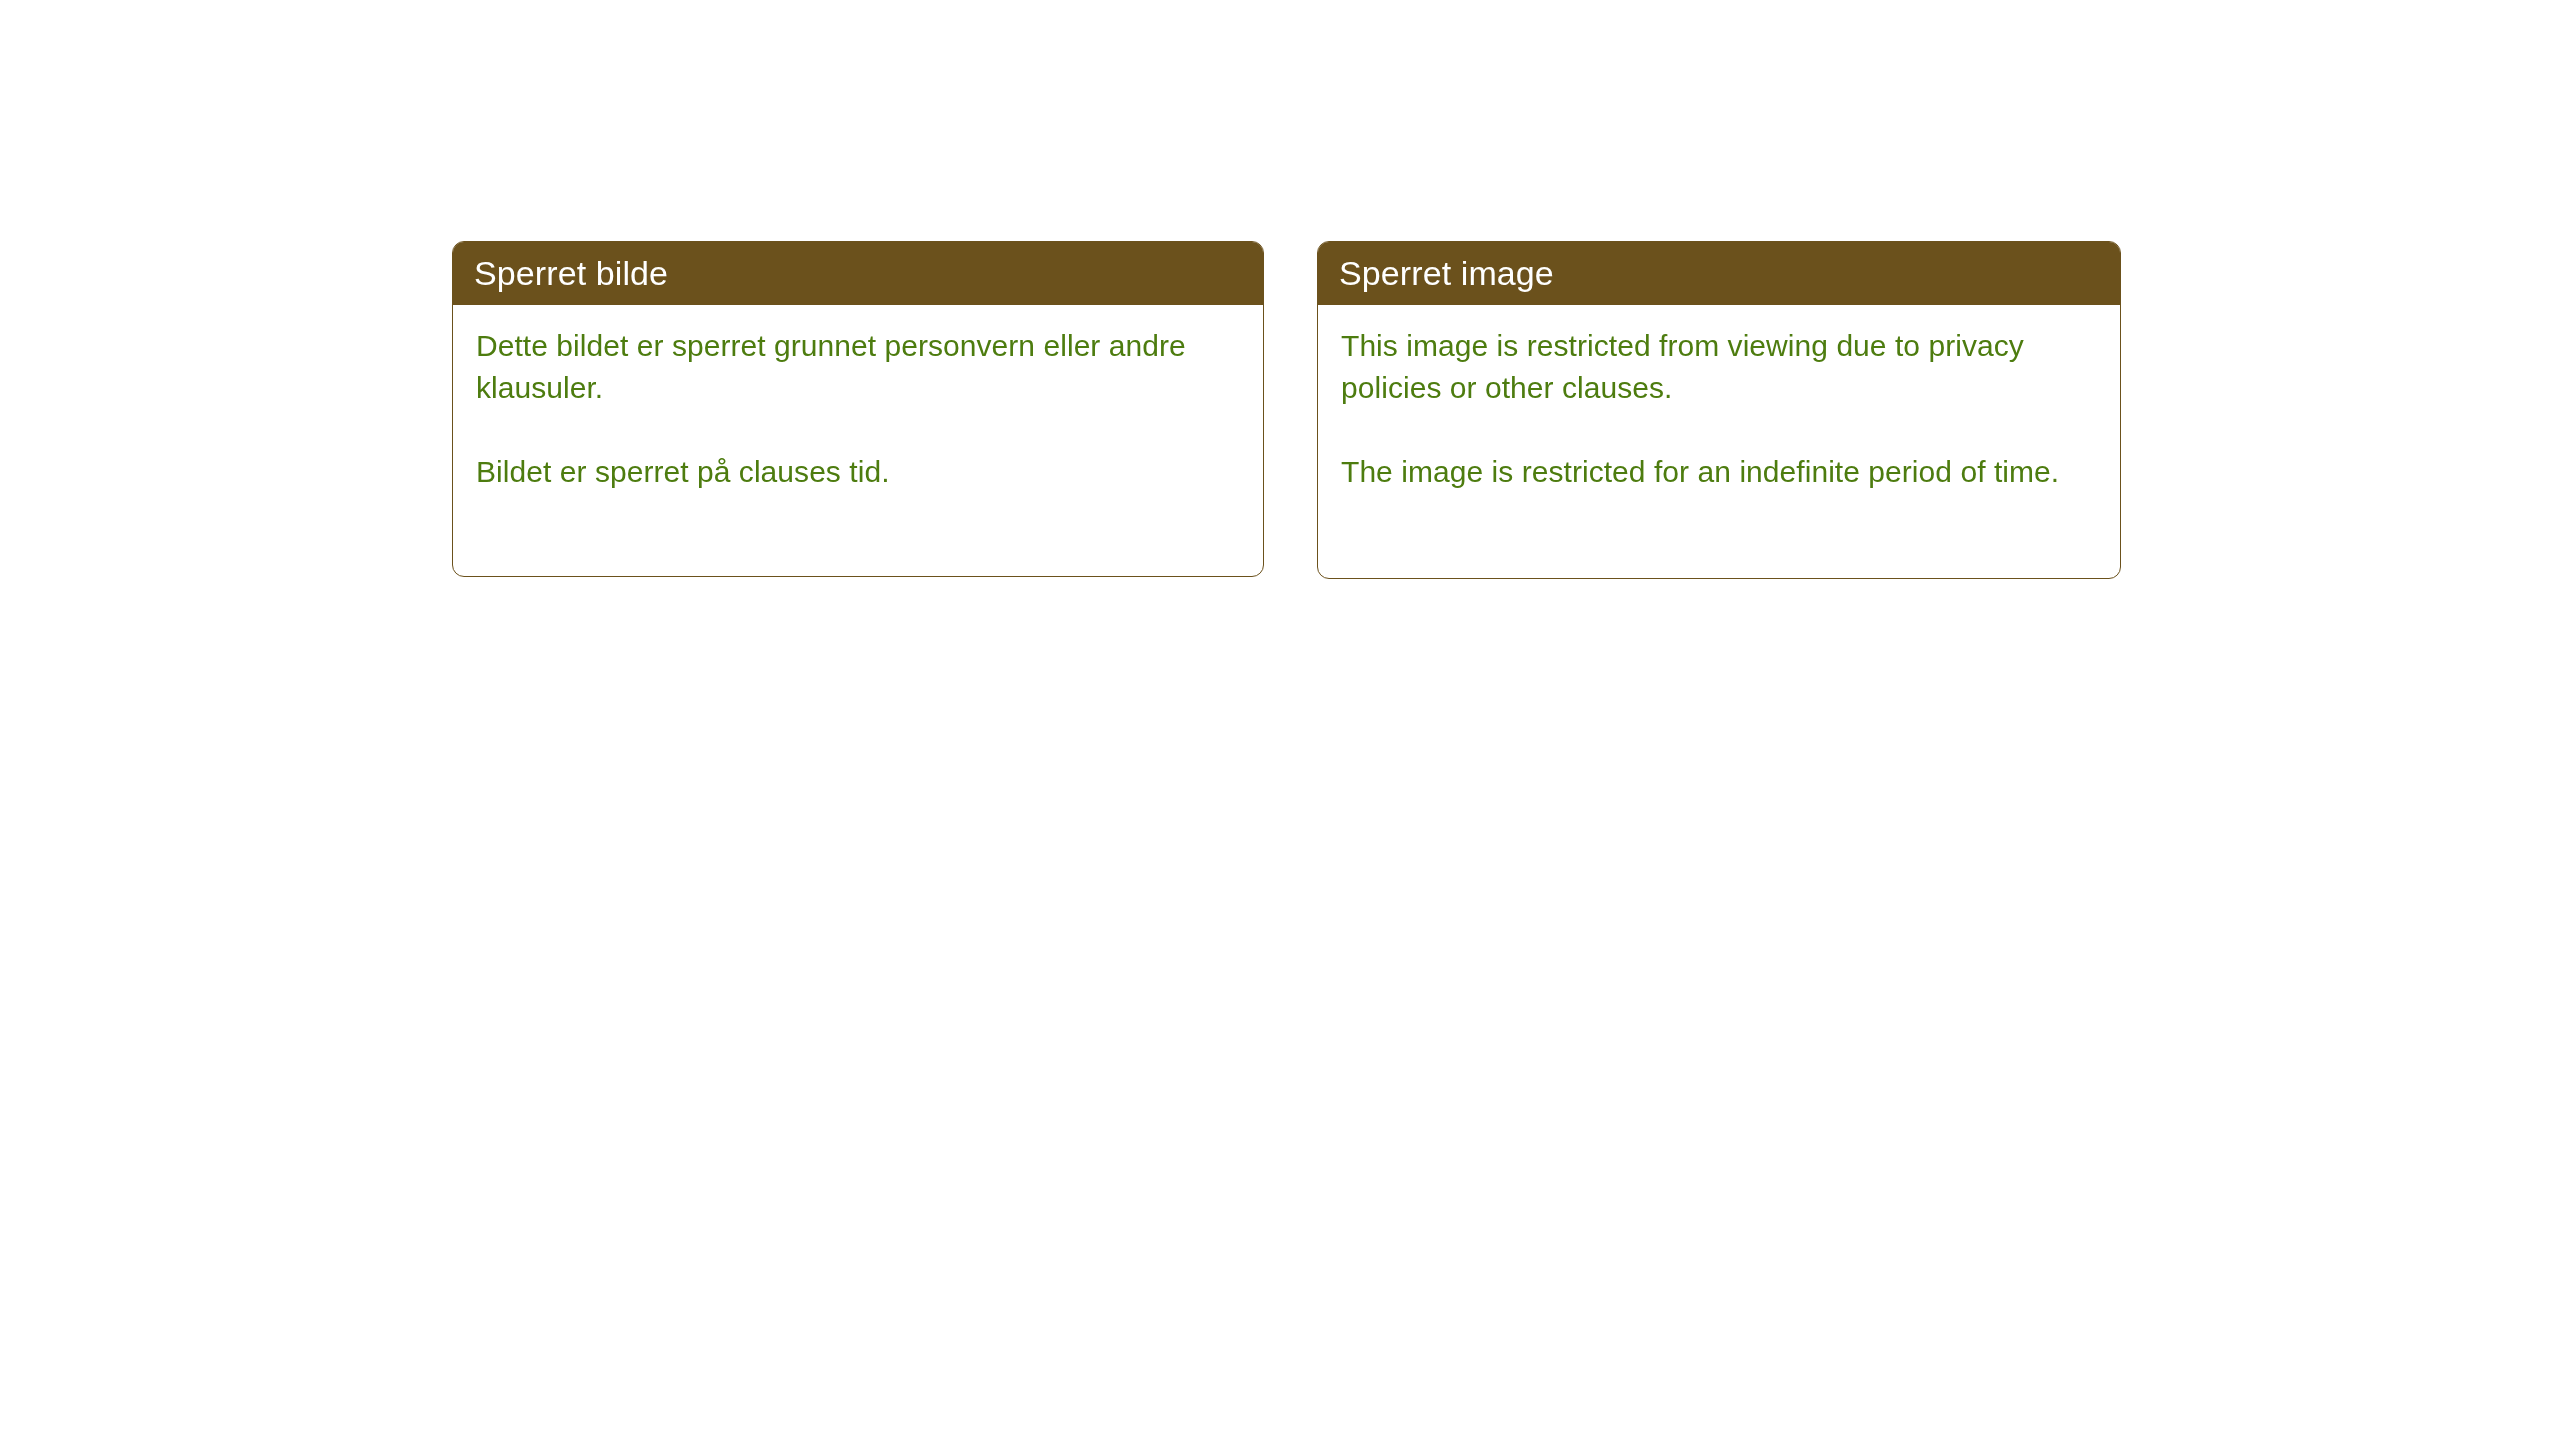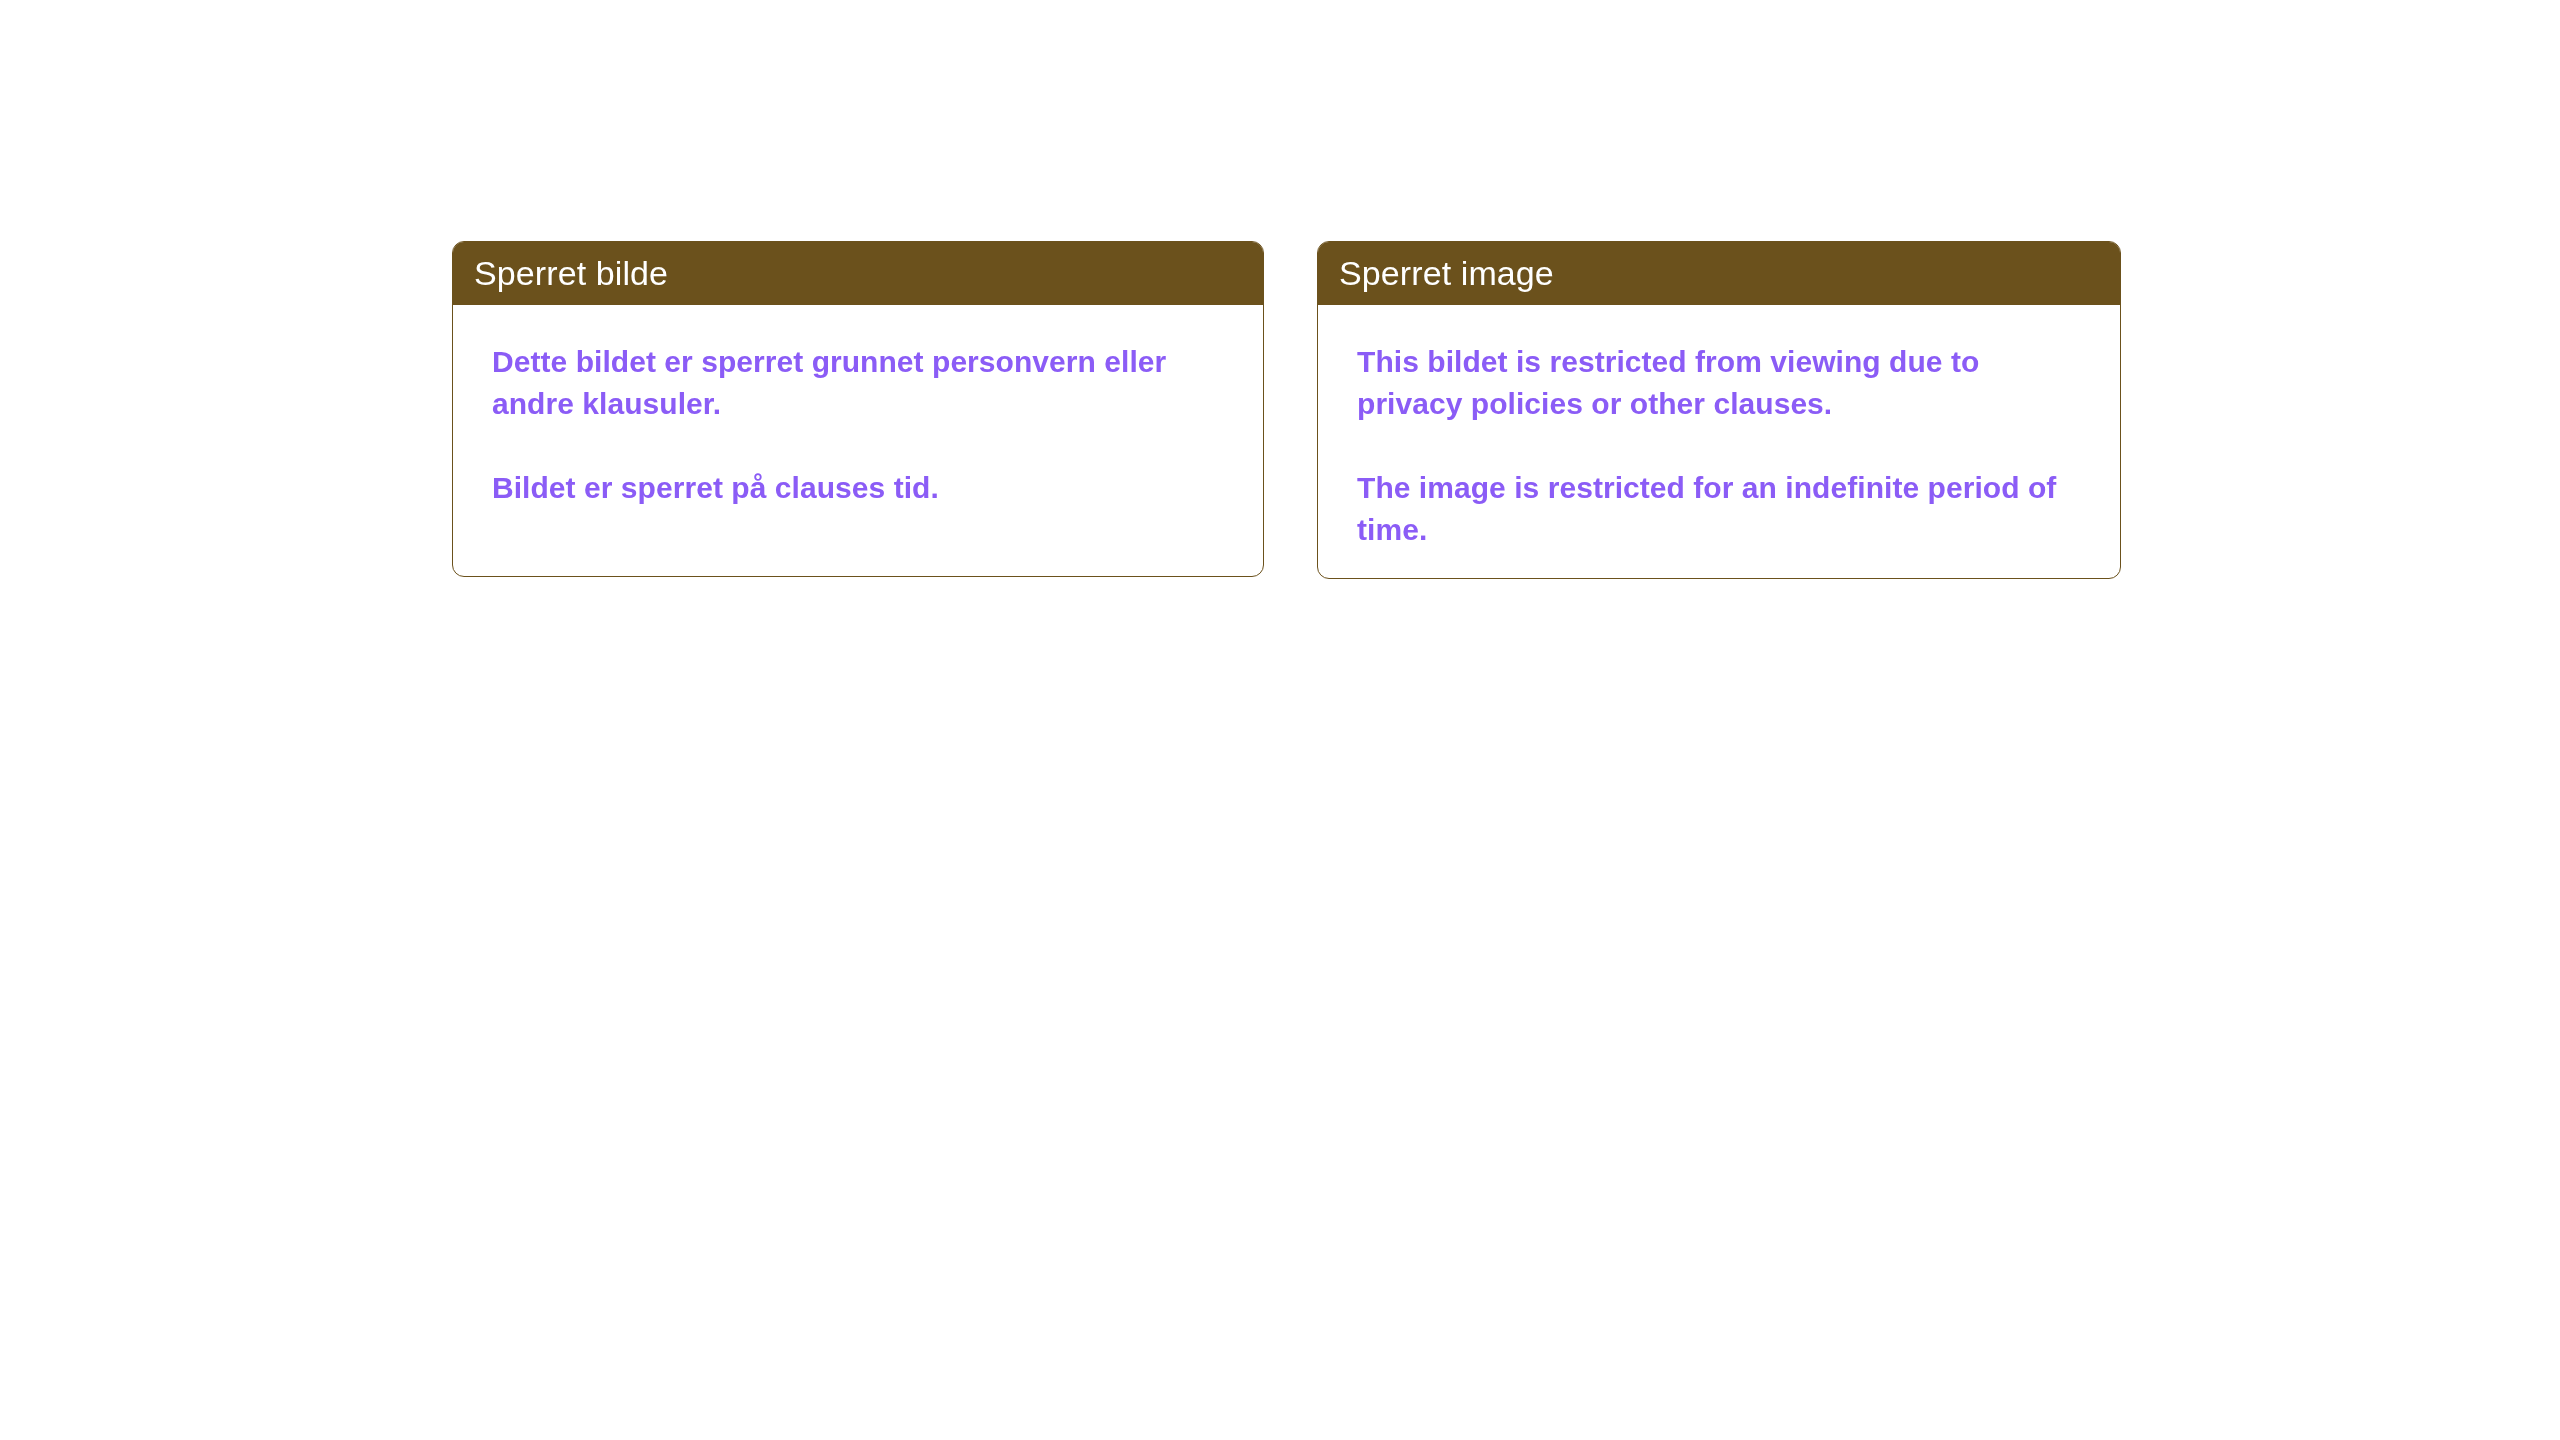--- a/index.html
+++ b/index.html
@@ -52,25 +52,25 @@
     letter-spacing: 0.1px;
     white-space: nowrap;
   }
 
   .card-body {
     box-sizing: border-box;
     padding: 20px 20px 0 23px;
   }
 
   .card-body p {
-    margin: 16px;
-    color: #8b5cf6;
+    margin: 0;
+    color: #4d7c0f;
     font-size: 30px;
     line-height: 42px;
-    font-weight: 700;
+    font-weight: 400;
     letter-spacing: 0.05px;
   }
 
   .card-body p + p {
     margin-top: 42px;
   }
 
   
   #card-blocked-no {
     left: 452px;
@@ -99,18 +99,18 @@
       <p>Dette bildet er sperret grunnet personvern eller andre klausuler.</p>
       <p>Bildet er sperret på clauses tid.</p>
     </div>
   </section>
 
   <section class="card" id="card-blocked-en">
     <div class="card-header">
       <span class="card-title">Sperret image</span>
     </div>
     <div class="card-body">
-      <p>This bildet is restricted from viewing due to privacy policies or other clauses.</p>
+      <p>This image is restricted from viewing due to privacy policies or other clauses.</p>
       <p>The image is restricted for an indefinite period of time.</p>
     </div>
   </section>
 
 </div>
 
 </body></html>

